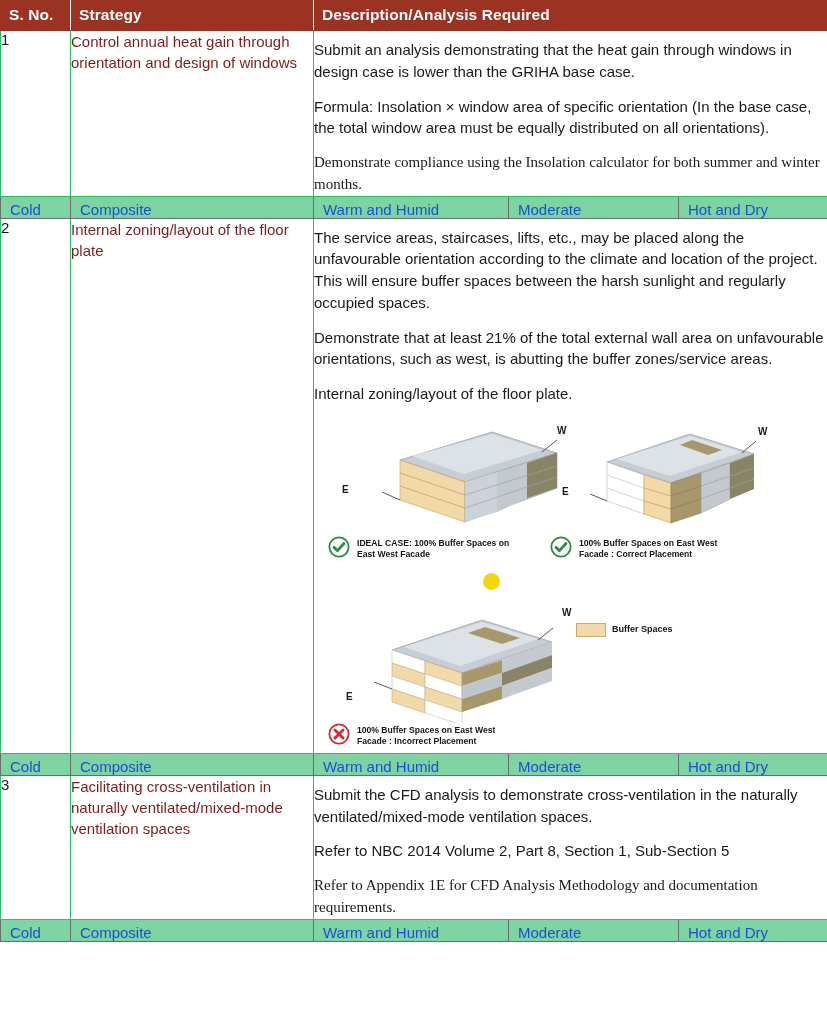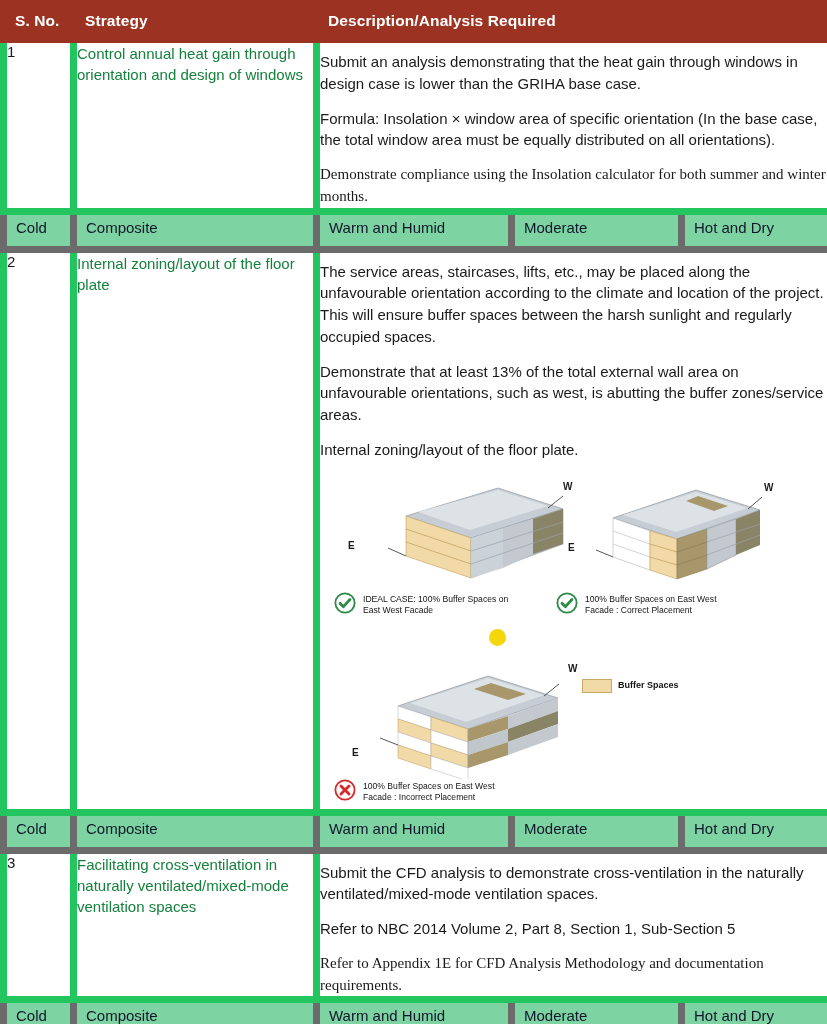--- a/index.html
+++ b/index.html
@@ -13,21 +13,21 @@
     position: relative;
     background: #ffffff;
     overflow: hidden;
   }
   table.grid {
     width: 827px;
     border-collapse: collapse;
     table-layout: fixed;
   }
   table.grid td, table.grid th {
-    border: 7px solid #22c55e;
+    border: 1px solid #22c55e;
     vertical-align: top;
     padding: 0;
   }
   
   tr.header-row th {
     background: #9C3322;
     color: #ffffff;
     font-size: 15.5px;
     font-weight: bold;
     text-align: left;
@@ -39,55 +39,55 @@
   tr.header-row th.c-strat { border-right: 1px solid #ffffff; }
   
   td.sno {
     font-size: 15px;
     color: #1a1a1a;
     padding: 6px 0 6px 9px;
     text-align: left;
   }
   td.strategy {
     font-size: 15px;
-    color: #15803d;
+    color: #7f1d1d;
     padding: 6px 10px 6px 9px;
     line-height: 1.42;
   }
   td.desc {
     font-size: 15px;
     color: #1a1a1a;
     padding: 6px 10px 8px 9px;
     line-height: 1.45;
   }
   td.desc p { margin: 8px 0 13px 0; }
   td.desc p:last-child { margin-bottom: 0; font-family: Liberation Serif, serif; }
   
   tr.climate-row td {
     background: #7ED3A3;
     font-size: 15px;
-    color: #0f172a;
-    padding: 4px 8px 10px 9px;
+    color: #1d4ed8;
+    padding: 4px 8px 0 9px;
     border-color: #6b6b6b;
   }
   
   .figure {
     position: relative;
     width: 500px;
     height: 335px;
     margin-top: 10px;
     background: #ffffff;
   }
   .bldg { position: absolute; }
   .cap { position: absolute; display: flex; align-items: flex-start; gap: 7px; }
   .cap .cap-txt {
     font-size: 8.6px;
     line-height: 1.34;
     color: #141414;
-    font-weight: normal;
+    font-weight: bold;
     padding-top: 2px;
     white-space: pre-line;
   }
   .badge { flex: 0 0 auto; }
   .dir {
     position: absolute;
     font-size: 10px;
     font-weight: bold;
     color: #1a1a1a;
   }
@@ -149,21 +149,21 @@
       <td>Warm and Humid</td>
       <td>Moderate</td>
       <td>Hot and Dry</td>
     </tr>
 
     <tr>
       <td class="sno">2</td>
       <td class="strategy">Internal zoning/layout of the floor plate</td>
       <td class="desc" colspan="3">
         <p>The service areas, staircases, lifts, etc., may be placed along the unfavourable orientation according to the climate and location of the project. This will ensure buffer spaces between the harsh sunlight and regularly occupied spaces.</p>
-        <p>Demonstrate that at least 13% of the total external wall area on unfavourable orientations, such as west, is abutting the buffer zones/service areas.</p>
+        <p>Demonstrate that at least 21% of the total external wall area on unfavourable orientations, such as west, is abutting the buffer zones/service areas.</p>
         <p>Internal zoning/layout of the floor plate.</p>
 
         <div class="figure">
 
           <svg class="bldg" style="left:38px; top:8px;" width="210" height="110" viewBox="0 0 210 110">
 
             <polygon points="48,34 140,6 205,27 113,56" fill="#C6CDD4" stroke="#9aa2aa" stroke-width="0.8"></polygon>
             <polygon points="60,30 140,8 190,24 112,48" fill="#DDE2E6" stroke="none"></polygon>
 
             <polygon points="48,34 113,56 113,96 48,74" fill="#F2D9A8" stroke="#C9A96A" stroke-width="0.7"></polygon>

